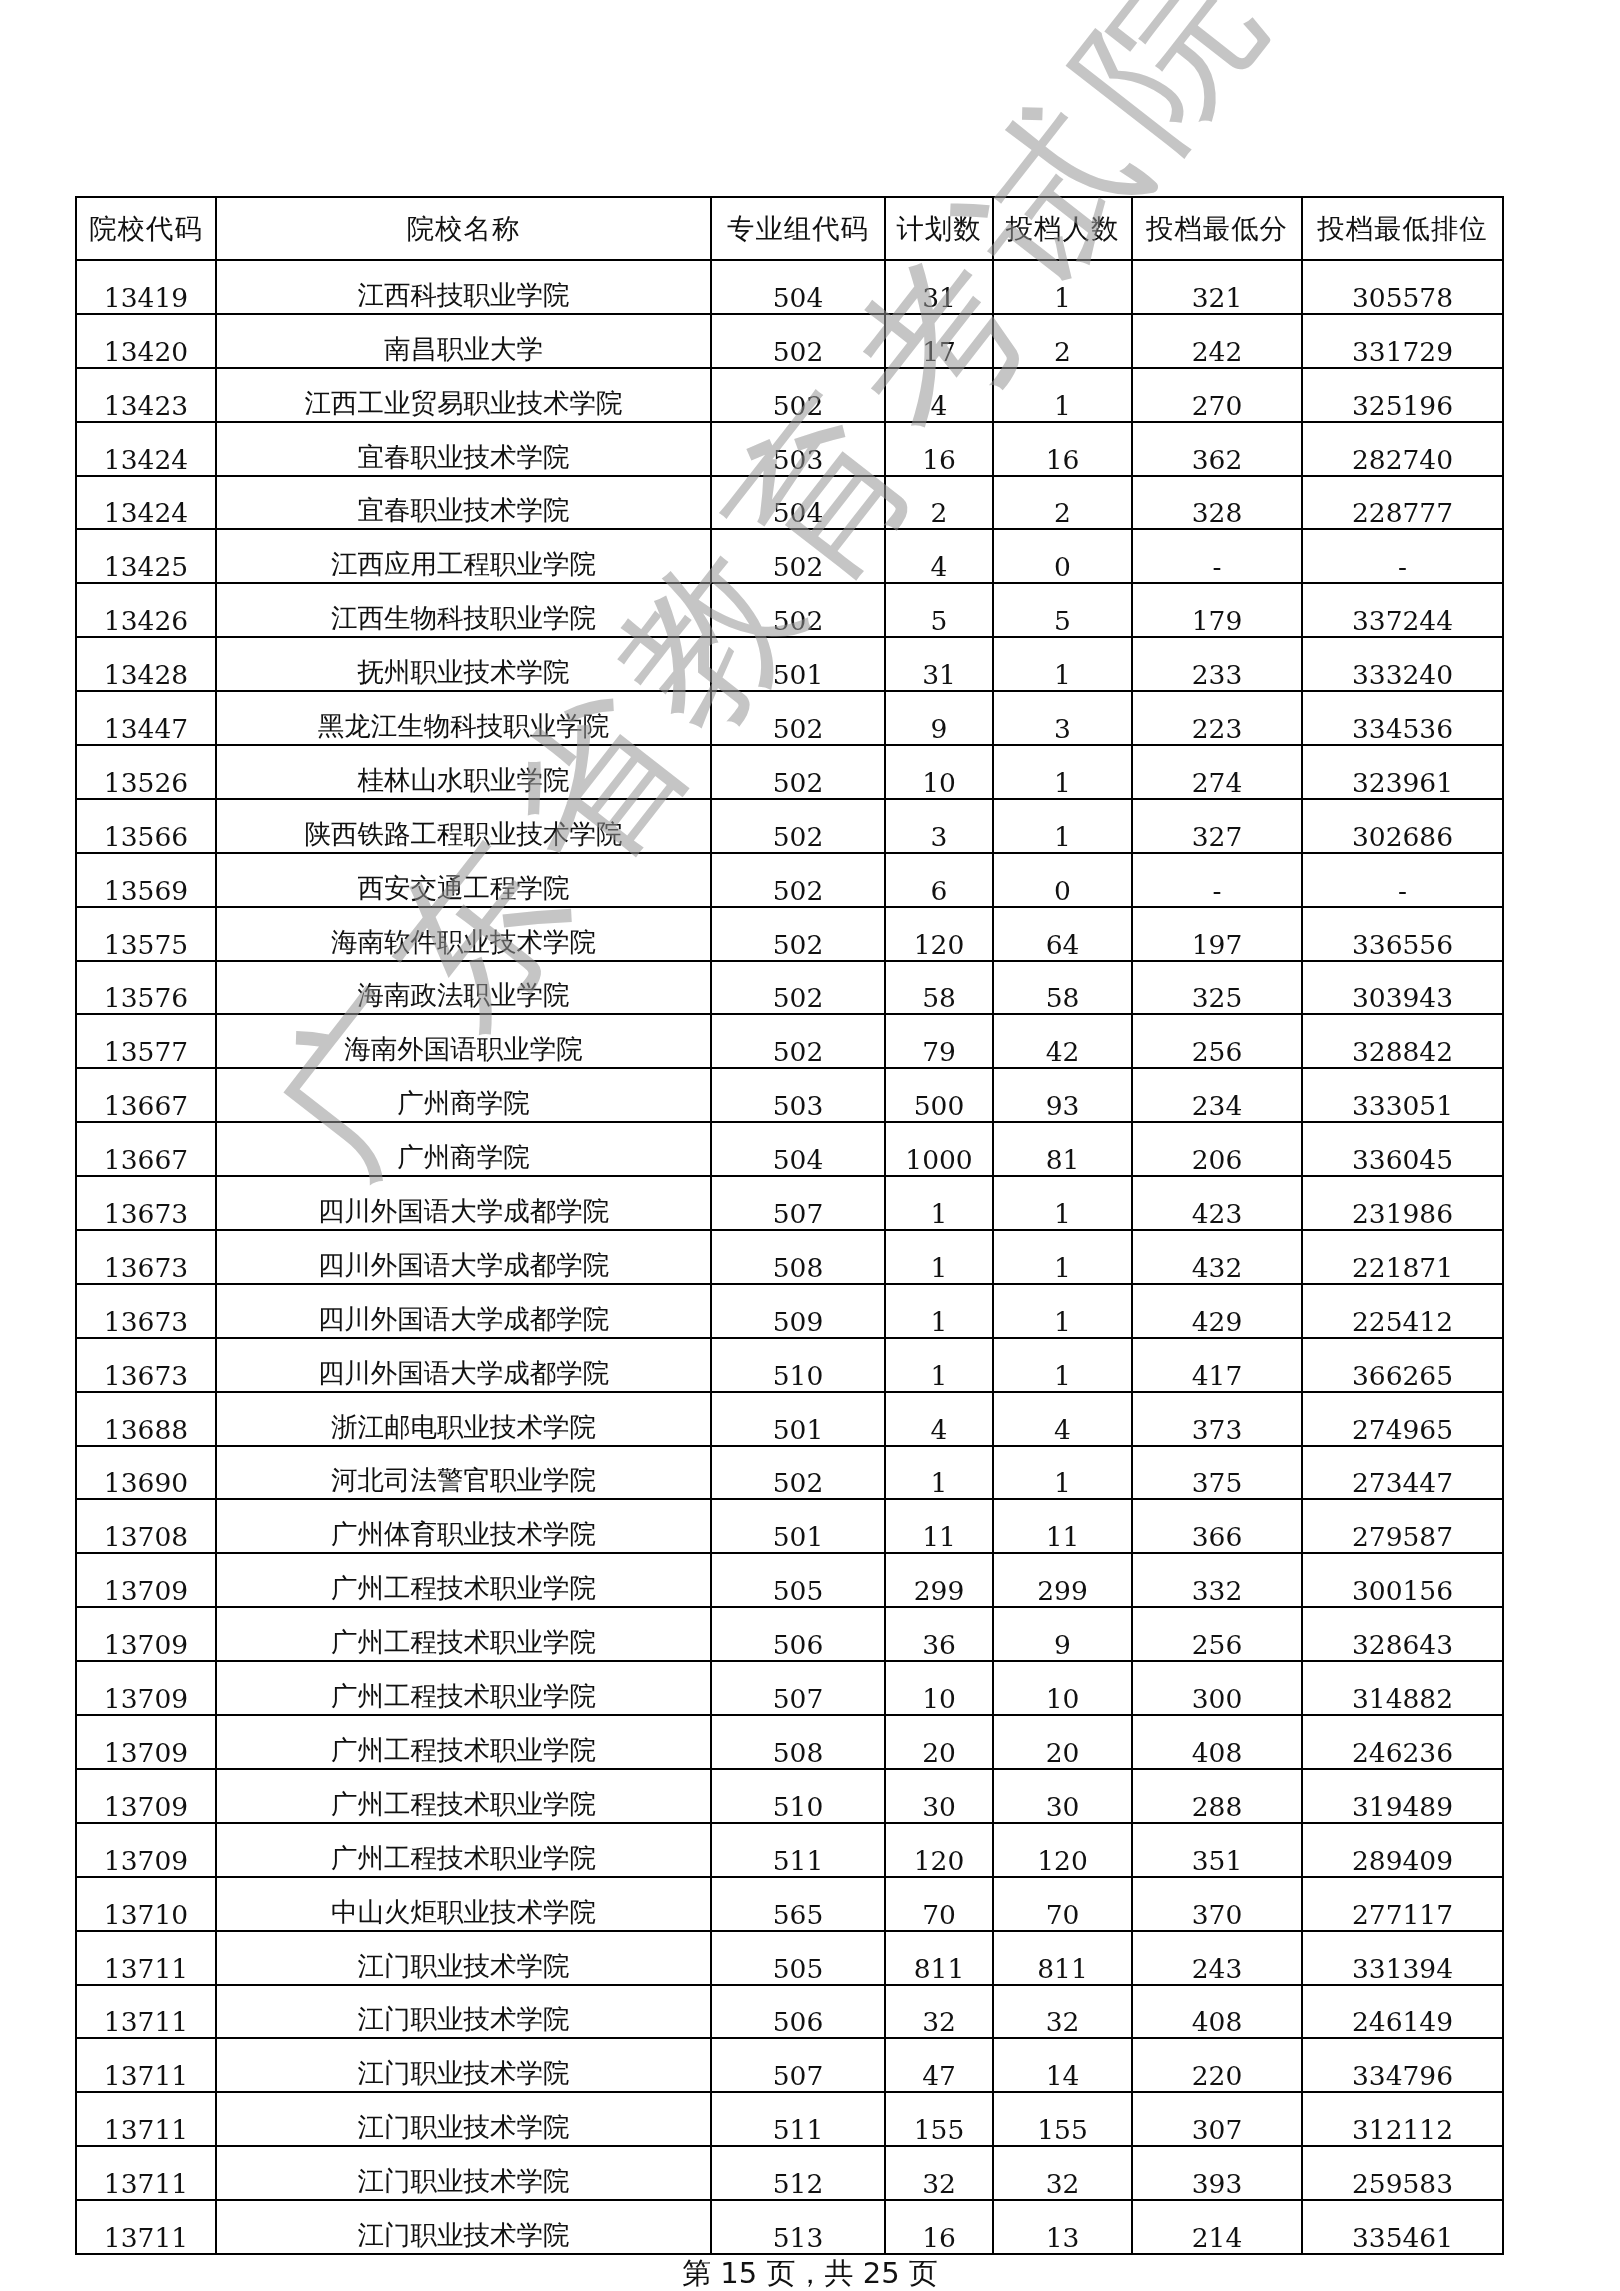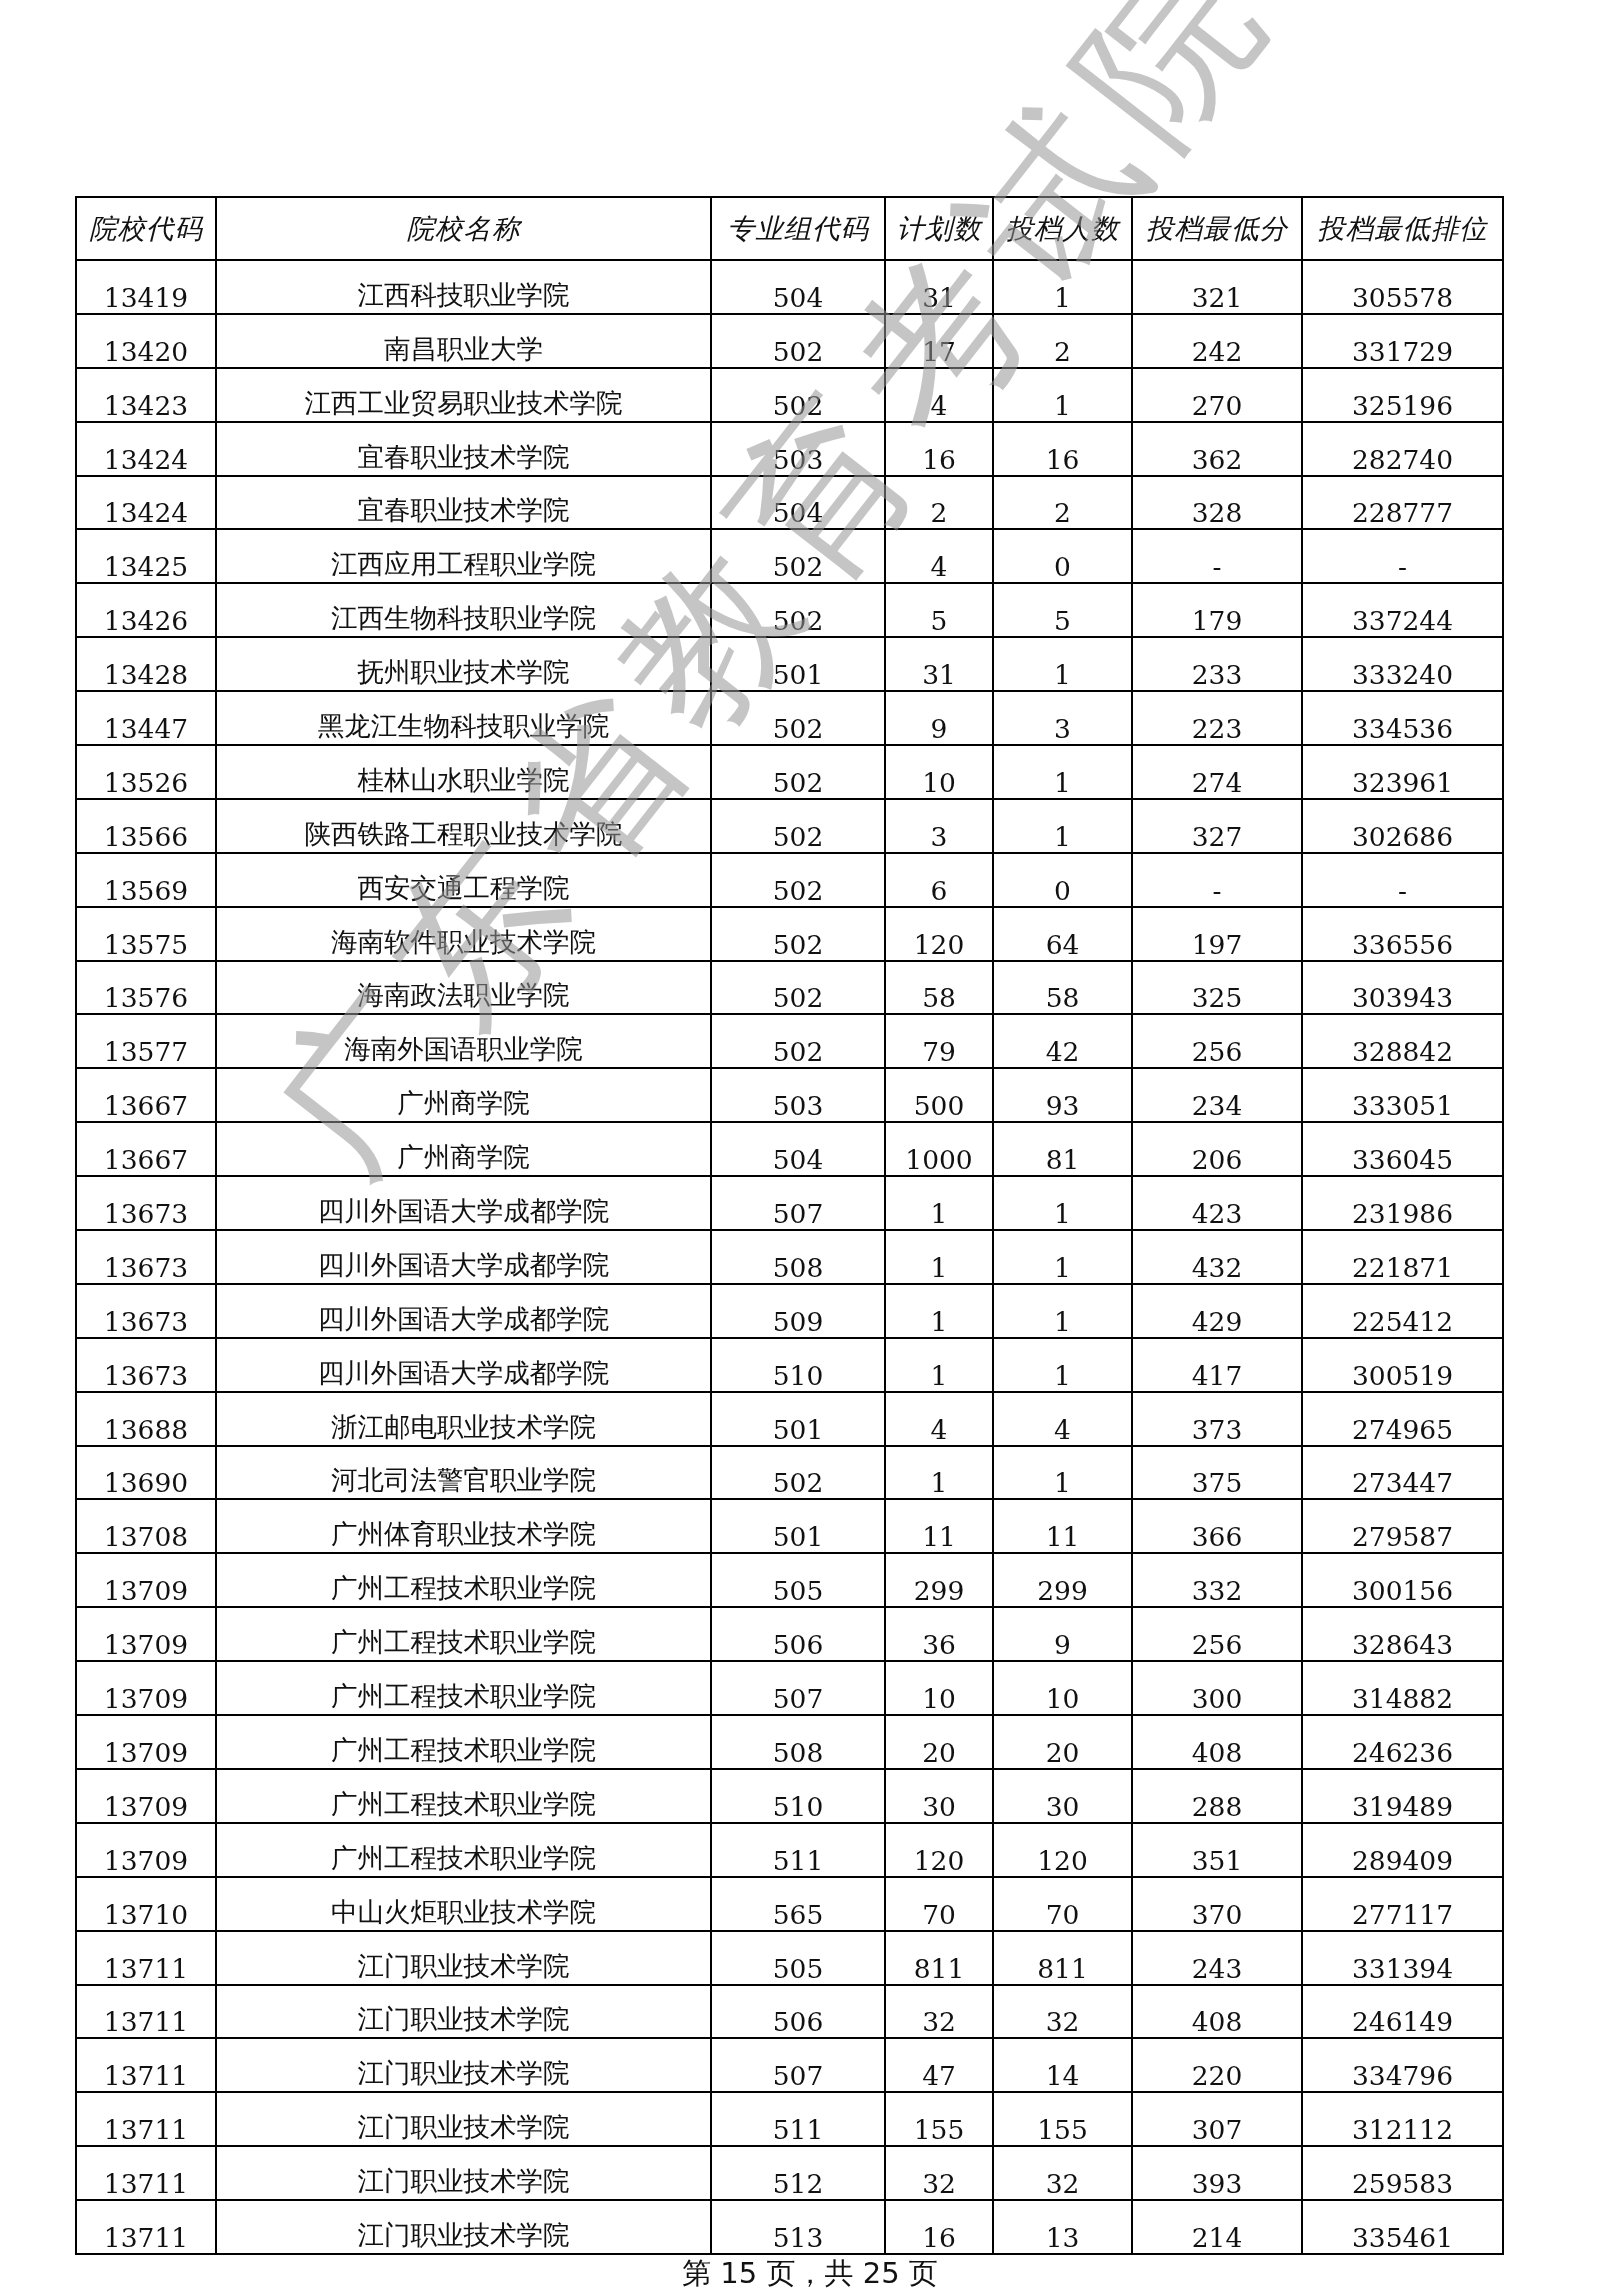--- a/index.html
+++ b/index.html
@@ -1,19 +1,19 @@
 <!DOCTYPE html>
 <html><head>
 <meta charset="utf-8">
 <style>
   html,body{margin:0;padding:0;background:#fff;}
   body{width:1620px;height:2292px;position:relative;font-family:"DejaVu Serif","Liberation Serif",serif;color:#111;}
   table{position:absolute;left:75px;top:196px;border-collapse:collapse;table-layout:fixed;}
   td,th{border:2.9px solid #000;text-align:center;padding:0;font-weight:normal;font-size:26.5px;white-space:nowrap;overflow:hidden;}
-  th{height:61px;font-size:27.4px;letter-spacing:1px;font-style:italic;}
+  th{height:61px;font-size:27.4px;letter-spacing:1px;}
   td{height:46px;padding-top:5.9px;vertical-align:bottom;}
   .footer{position:absolute;top:2254px;left:0;width:1620px;text-align:center;font-family:"DejaVu Sans","Liberation Sans",sans-serif;font-size:29px;}
   .wm{position:absolute;left:225px;top:1078px;font-size:167px;color:rgba(150,150,150,0.55);transform:rotate(-52deg);transform-origin:left top;white-space:nowrap;font-family:"DejaVu Sans","Liberation Sans",sans-serif;pointer-events:none;font-weight:200;letter-spacing:19.6px;}
 </style>
 </head>
 <body>
 
 <table>
   <colgroup>
     <col style="width:140px">
@@ -216,21 +216,21 @@
         <td>429</td>
         <td>225412</td>
       </tr>
       <tr>
         <td>13673</td>
         <td>四川外国语大学成都学院</td>
         <td>510</td>
         <td>1</td>
         <td>1</td>
         <td>417</td>
-        <td>300519</td>
+        <td>366265</td>
       </tr>
       <tr>
         <td>13688</td>
         <td>浙江邮电职业技术学院</td>
         <td>501</td>
         <td>4</td>
         <td>4</td>
         <td>373</td>
         <td>274965</td>
       </tr>

